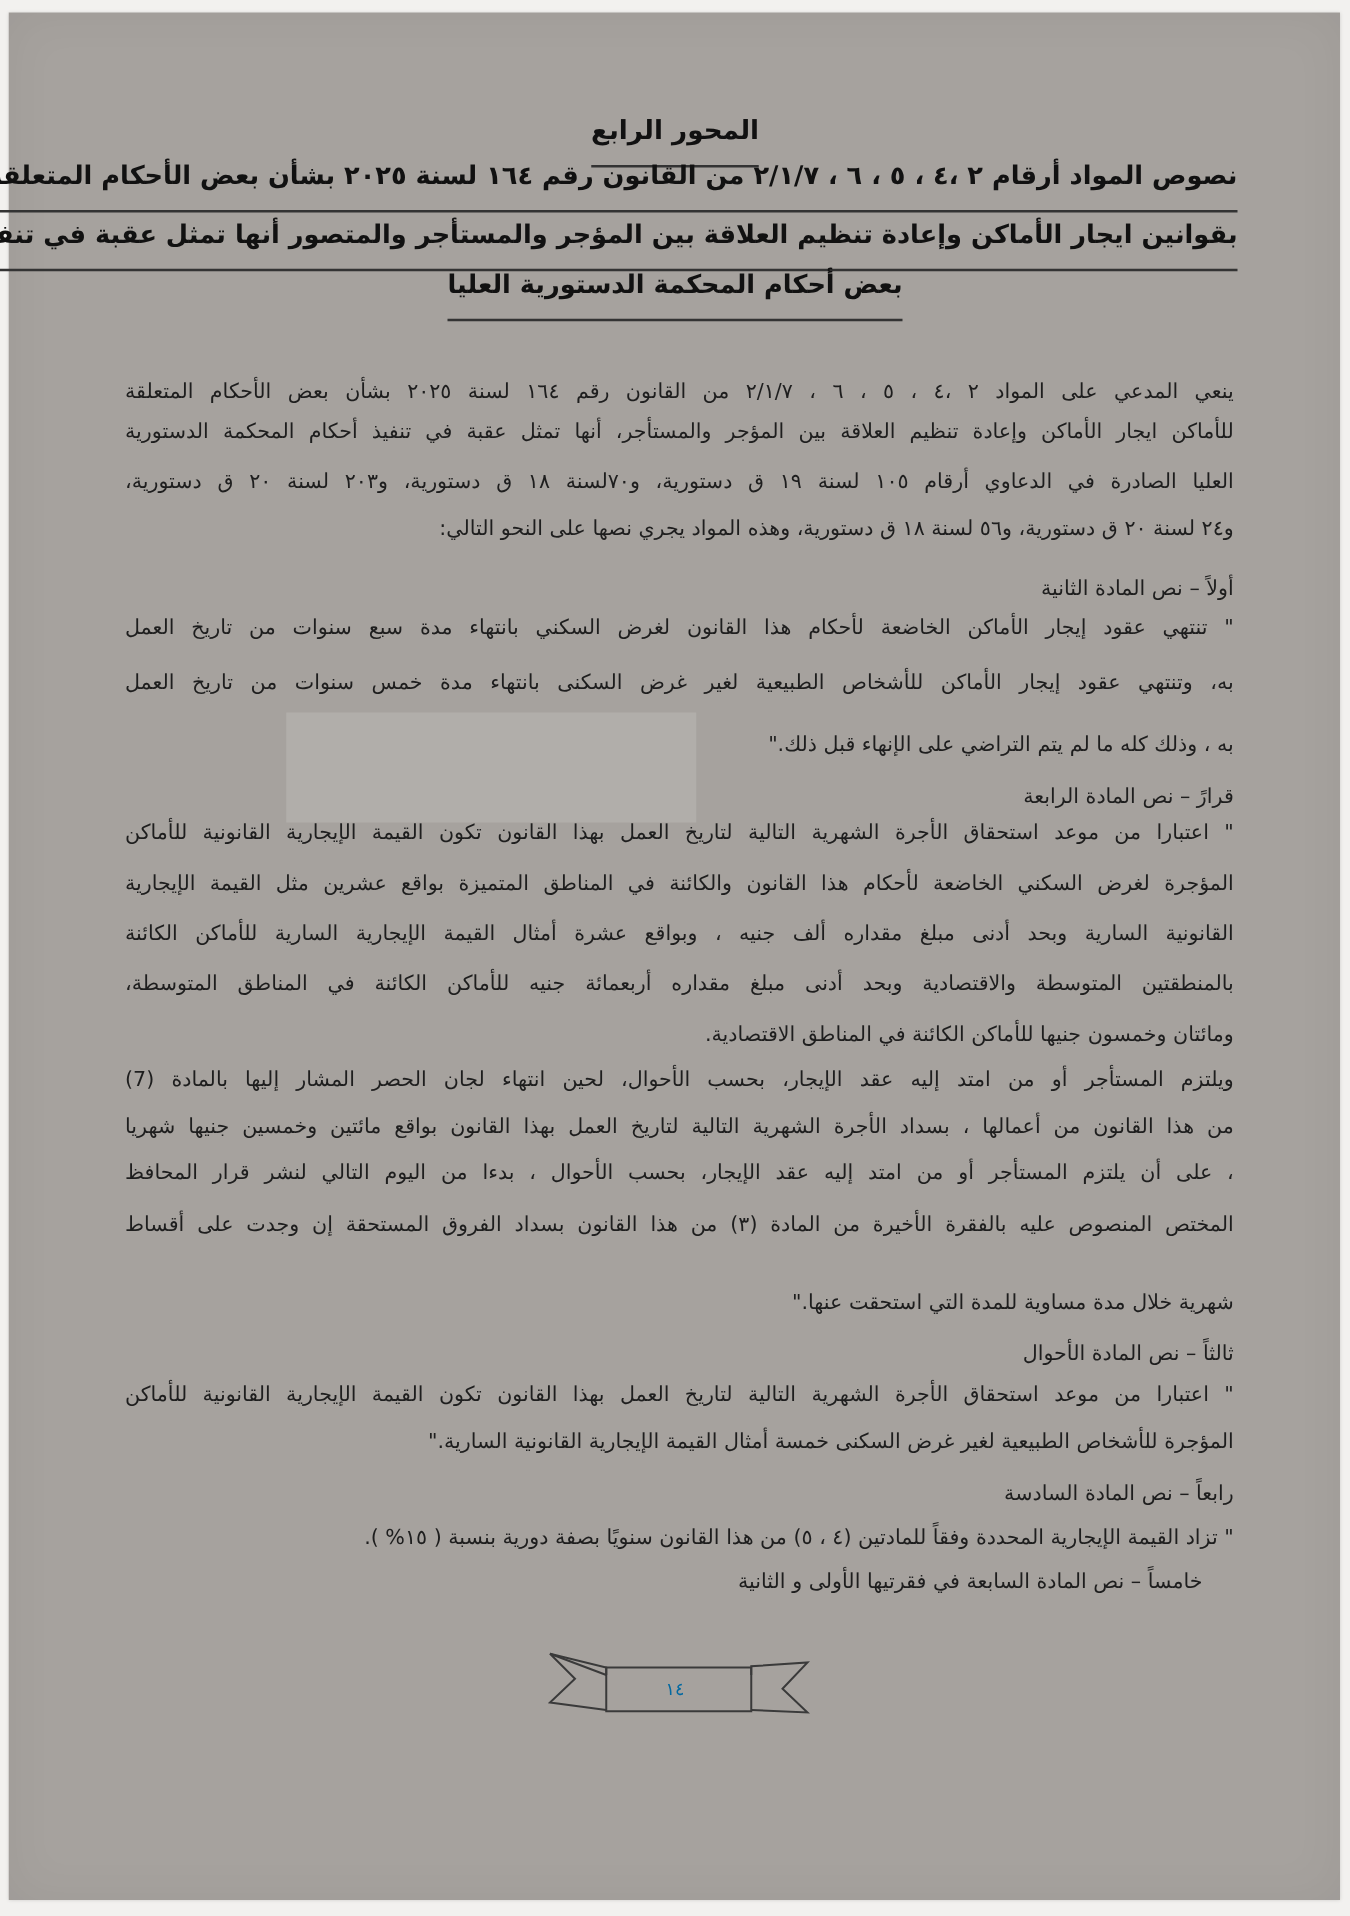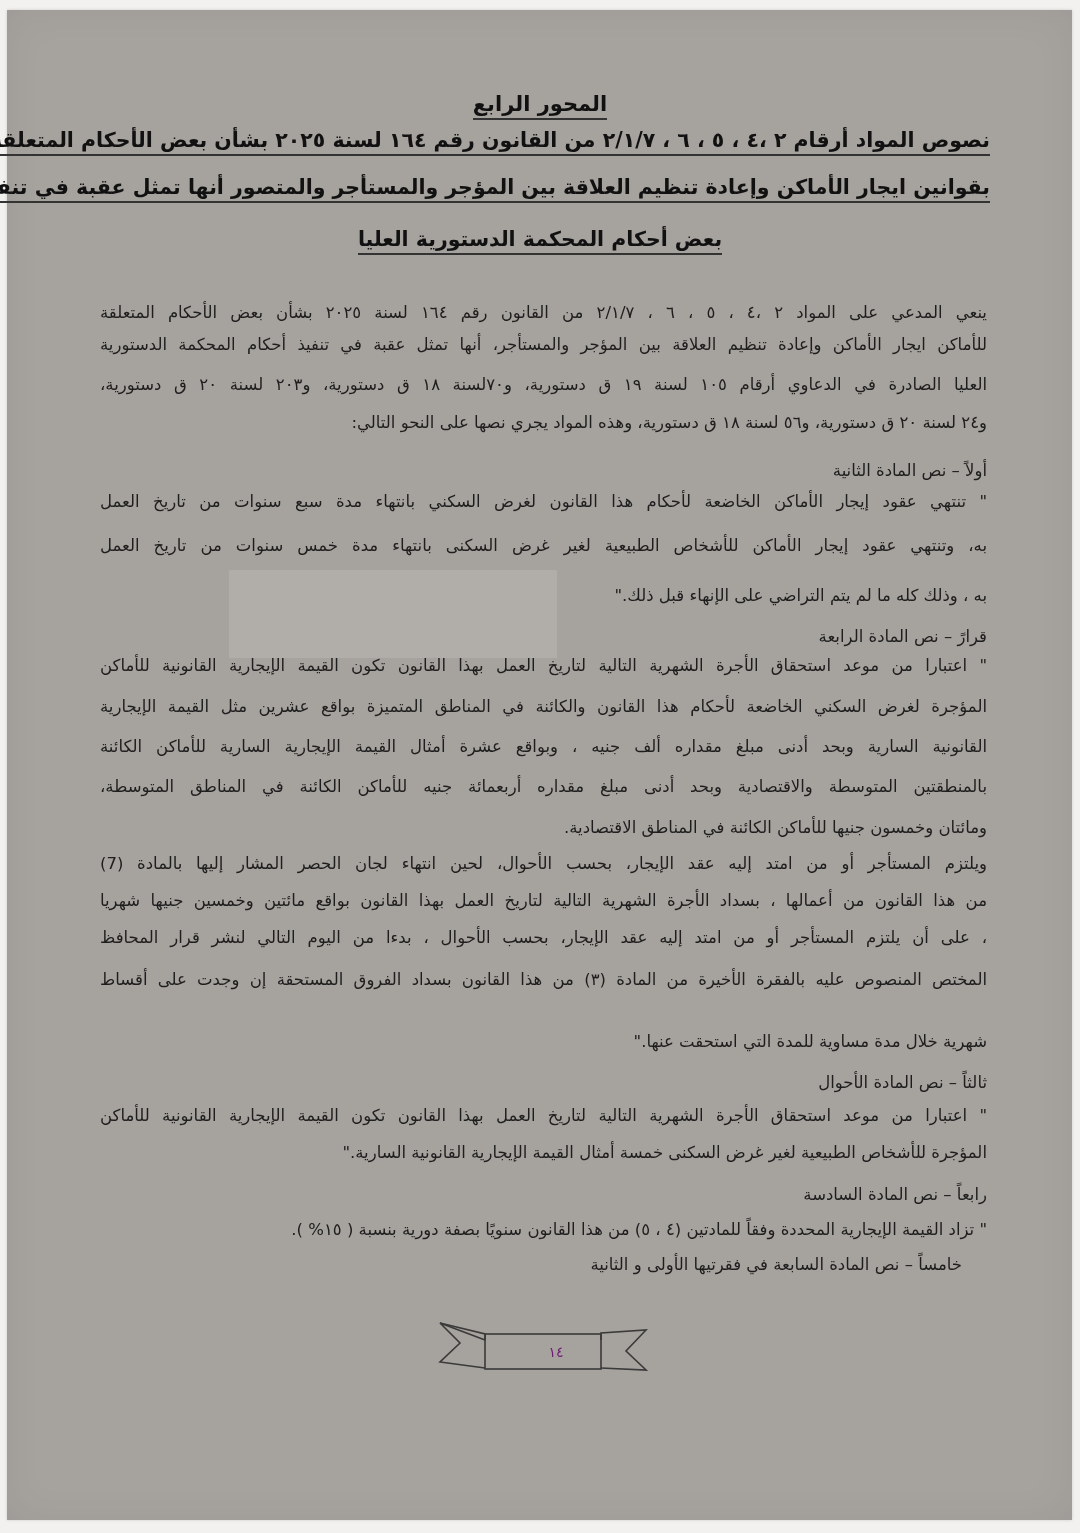--- a/index.html
+++ b/index.html
@@ -37,27 +37,27 @@
     width: 900px;
     text-align: center;
     direction: rtl;
     color: #111;
     font-weight: bold;
     font-family: "DejaVu Sans", sans-serif;
     white-space: nowrap;
   }
   .heading span {
     border-bottom: 2px solid #333;
-    padding-bottom: 2px;
+    padding-bottom: 16px;
   }
   .h-title { top: 92px; font-size: 21px; }
   .h-line  { font-size: 20.5px; letter-spacing: -0.4px; }
   .h-l1 { top: 128px; }
   .h-l2 { top: 175px; }
-  .h-l3 { top: 227px; }
+  .h-l3 { top: 215px; }
 
   .body-line {
     position: absolute;
     right: 93px;
     direction: rtl;
     text-align: center;
     color: #1e1e1e;
     font-family: "DejaVu Sans", sans-serif;
     font-size: 16.5px;
     white-space: nowrap;
@@ -77,23 +77,22 @@
   }
   .page-num {
     position: absolute;
     left: 485px;
     top: 1335px;
     width: 110px;
     height: 34px;
     text-align: center;
     font-size: 14px;
     line-height: 34px;
-    color: #701a75;
+    color: #0369a1;
     direction: rtl;
-    margin-left: 16px;
   }
 </style>
 </head>
 <body>
 
 <div class="page">
   <div class="patch"></div>
 </div>
 
 <div class="heading h-title"><span>المحور الرابع</span></div>

